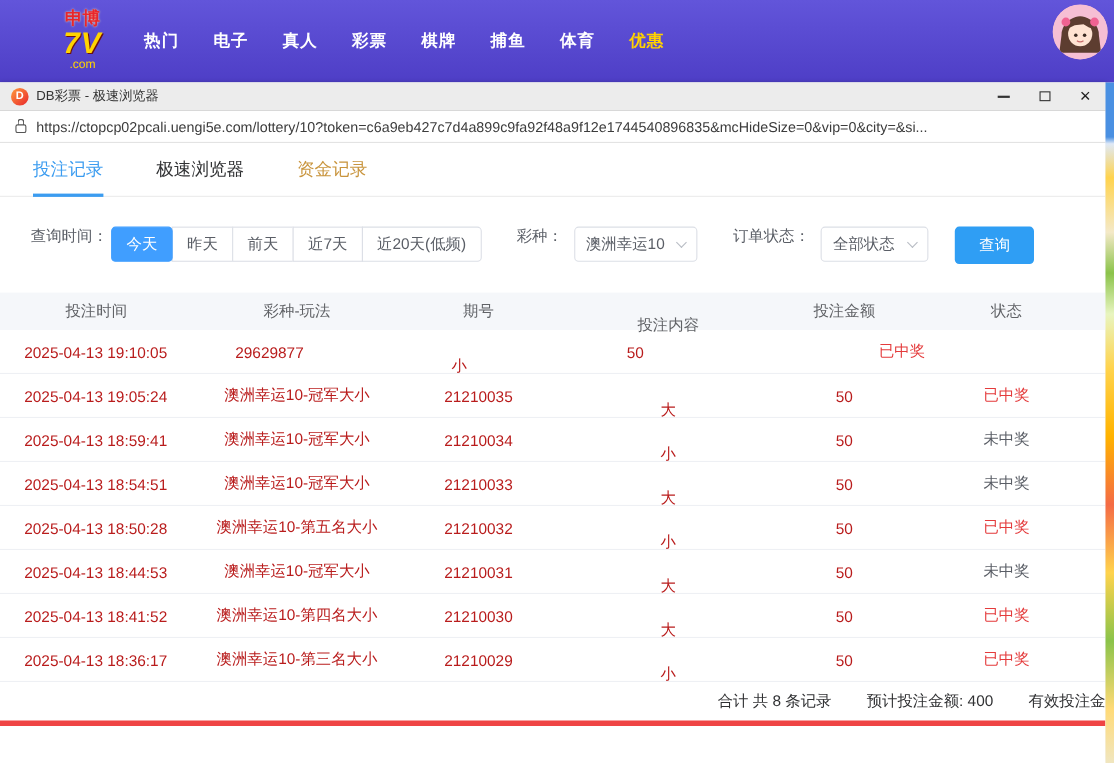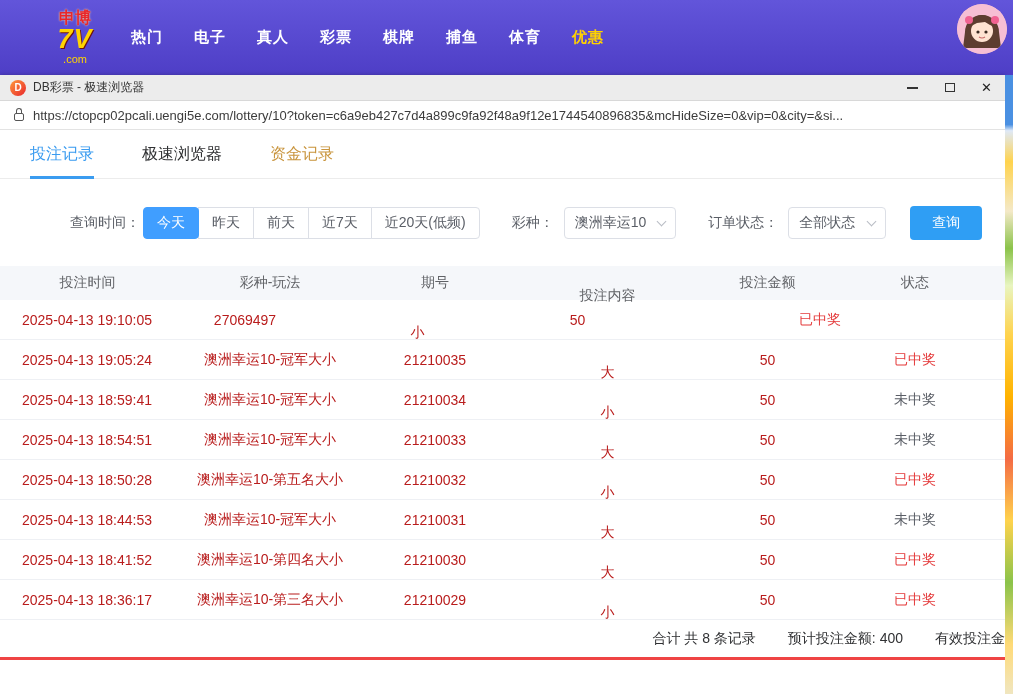--- a/index.html
+++ b/index.html
@@ -41,21 +41,21 @@
 
   .content { flex:1; background:#fff; overflow:hidden; }
 
   
   .tabs { display:flex; gap:48px; padding-left:30px; height:49px; align-items:stretch; border-bottom:1px solid #ececec; }
   .tab { font-size:16px; color:#303133; cursor:pointer; display:flex; align-items:center; position:relative; }
   .tab.active { color:#3b9cf0;font-family:Liberation Mono, monospace; }
   .tab.active::after { content:""; position:absolute; left:0; right:0; bottom:-1px; height:3px; background:#3b9cf0; }
 
   
-  .filters { display:flex; align-items:center; padding:27px 0 26px 28px;margin-left:42px; }
+  .filters { display:flex; padding:27px 0 26px 28px; }
   .flabel { font-size:14px; color:#5a5e66; }
   .ml32 { margin-left:32px; }
   .btn-group { display:inline-flex; margin-left:3px; }
   .tbtn { height:32px; padding:0 13px; font-size:14px; color:#5a5e66; background:#fff; border:1px solid #dcdfe6; margin-left:-1px; cursor:pointer; font-family:inherit; }
   .tbtn:first-child { border-radius:4px 0 0 4px; margin-left:0; }
   .tbtn:last-child { border-radius:0 4px 4px 0; }
   .tbtn.active { background:#409eff; border-color:#409eff; color:#fff; position:relative; z-index:1; border-radius:4px; }
   .select { height:32px; border:1px solid #dcdfe6; border-radius:4px; display:flex; align-items:center; justify-content:space-between; gap:12px; padding:0 10px; margin-left:10px; min-width:98px; font-size:14px; color:#5a5e66; cursor:pointer; background:#fff; }
   .chevron { width:7px; height:7px; border-right:1.5px solid #b8bcc4; border-bottom:1.5px solid #b8bcc4; transform:rotate(45deg); margin-top:-4px; flex:0 0 auto; }
   .search-btn { margin-left:24px; width:72px; height:34px; background:#2f9ef4; color:#fff; border:none; border-radius:4px; font-size:14px; cursor:pointer; font-family:inherit; }
@@ -65,21 +65,21 @@
   .th { font-size:14px; color:#606266; text-align:center; }
   .tr { display:flex; height:40px; align-items:center; border-bottom:1px solid #eef0f4; }
   .td { font-size:14px; color:#b91c1c; text-align:center; }
   .c1 { width:175px; } .c2 { width:190px; } .c3 { width:140px; }
   .c4 { width:205px;margin-top:26px; } .c5 { width:115px; } .c6 { flex:1; }
   .td.c1 { text-align:left; padding-left:22px; }
   .st-won { color:#e43b3c; }
   .st-lost { color:#5a5e66; }
 
   
-  .summary { display:flex; justify-content:flex-end; align-items:center; height:40px; border-bottom:3px solid #ef4444; font-size:14px; color:#303133; gap:32px; overflow:hidden; white-space:nowrap; }
+  .summary { display:flex; justify-content:flex-end; align-items:center; height:40px; border-bottom:5px solid #ef4444; font-size:14px; color:#303133; gap:32px; overflow:hidden; white-space:nowrap; }
   .summary .clip { margin-right:-14px; }
 
   
   .bg-strip { position:absolute; top:75px; right:0; width:8px; height:619px;
     background:linear-gradient(180deg,
       #4a90e2 0%, #4a90e2 8%, #dfe9f7 9%,
       #ffd34d 14%, #f4e9c8 22%, #8bc34a 28%, #e8f5c0 34%,
       #ffd34d 42%, #ffb300 52%, #f46b45 62%,
       #ffd34d 72%, #8bc34a 82%, #ffda77 92%, #f0e6c0 100%);
   }
@@ -181,21 +181,21 @@
             <div class="th c1">投注时间</div>
             <div class="th c2">彩种-玩法</div>
             <div class="th c3">期号</div>
             <div class="th c4">投注内容</div>
             <div class="th c5">投注金额</div>
             <div class="th c6">状态</div>
           </div>
         <div>
             <div class="tr">
               <div class="td c1">2025-04-13 19:10:05</div>
-              <div class="td c3">27069497</div>
+              <div class="td c3">29629877</div>
               <div class="td c4">小</div>
               <div class="td c5">50</div>
               <div class="td c6 st-won">已中奖</div>
             </div>
             <div class="tr">
               <div class="td c1">2025-04-13 19:05:24</div>
               <div class="td c2">澳洲幸运10-冠军大小</div>
               <div class="td c3">21210035</div>
               <div class="td c4">大</div>
               <div class="td c5">50</div>

